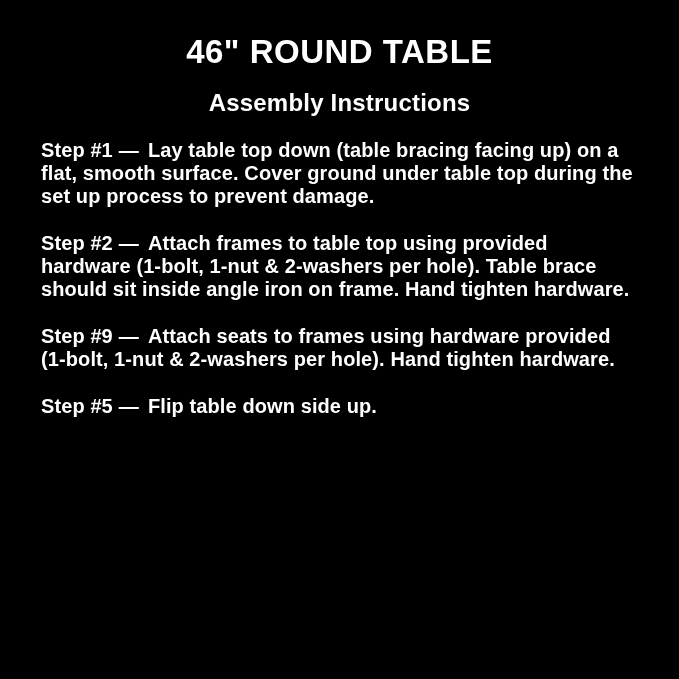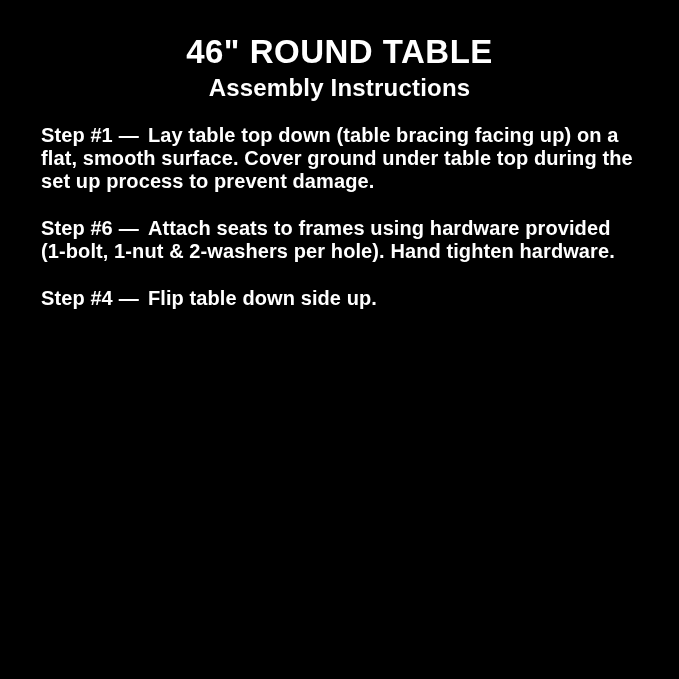--- a/index.html
+++ b/index.html
@@ -28,20 +28,21 @@
   .title {
     font-size: 33px;
     line-height: 40px;
     letter-spacing: 0.5px;
     white-space: nowrap;
   }
   .subtitle {
     font-size: 24px;
     line-height: 31px;
     letter-spacing: 0.2px;
+    margin-top: 15px;
   }
   .steps {
     width: 597px;
   }
   .step {
     margin: 0 0 24px 0;
     font-size: 20px;
     line-height: 23px;
     letter-spacing: 0.1px;
     text-align: left;
@@ -60,25 +61,28 @@
     <div class="title">46" ROUND TABLE</div>
     <div class="subtitle">Assembly Instructions</div>
   </div>
 
   <div class="steps">
 
     <p class="step">
       <span>Step #1</span><span class="sep">—</span><span>Lay table top down (table bracing facing up) on a flat, smooth surface. Cover ground under table top during the set up process to prevent damage.</span>
     </p>
 
+    <p class="step">
+      <span>Step #2</span><span class="sep">—</span><span>Attach frames to table top using provided hardware (1-bolt, 1-nut &amp; 2-washers per hole). Table brace should sit inside angle iron on frame. Hand tighten hardware.</span>
+    </p>
 
     <p class="step">
-      <span>Step #6</span><span class="sep">—</span><span>Attach seats to frames using hardware provided (1-bolt, 1-nut &amp; 2-washers per hole). Hand tighten hardware.</span>
+      <span>Step #9</span><span class="sep">—</span><span>Attach seats to frames using hardware provided (1-bolt, 1-nut &amp; 2-washers per hole). Hand tighten hardware.</span>
     </p>
 
 
     <p class="step">
-      <span>Step #4</span><span class="sep">—</span><span>Flip table down side up.</span>
+      <span>Step #5</span><span class="sep">—</span><span>Flip table down side up.</span>
     </p>
 
 
   </div>
 </div>
 
 </body></html>

